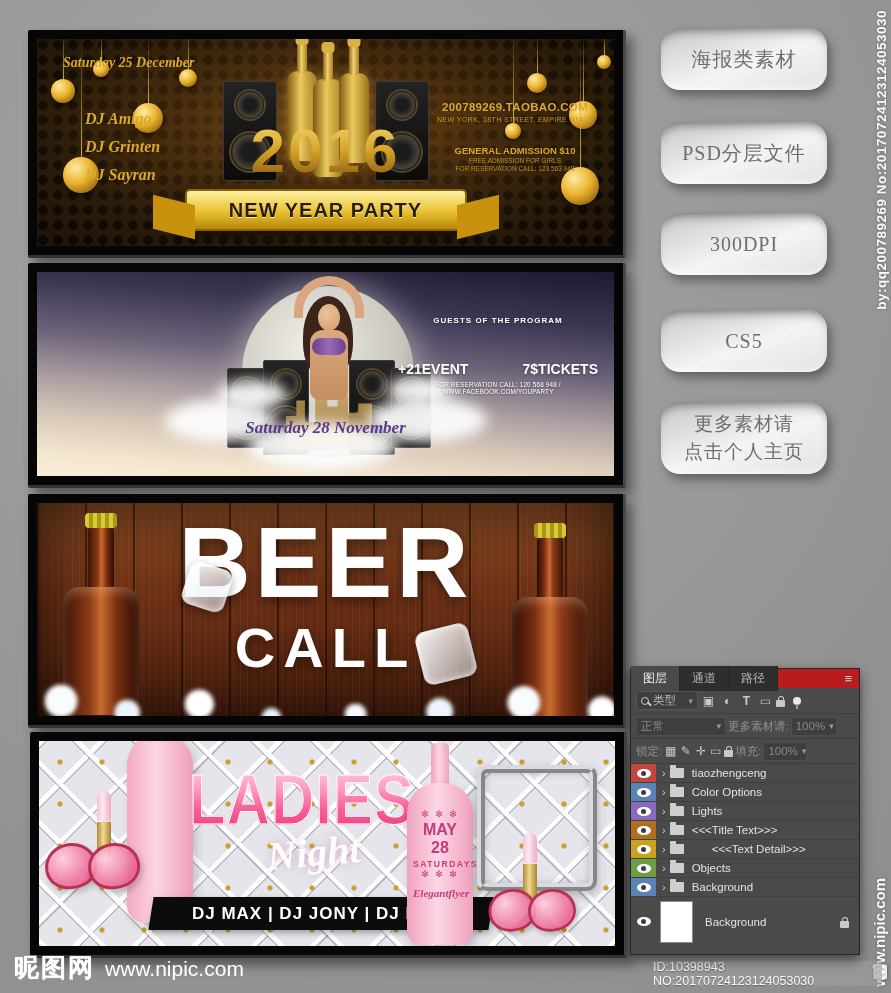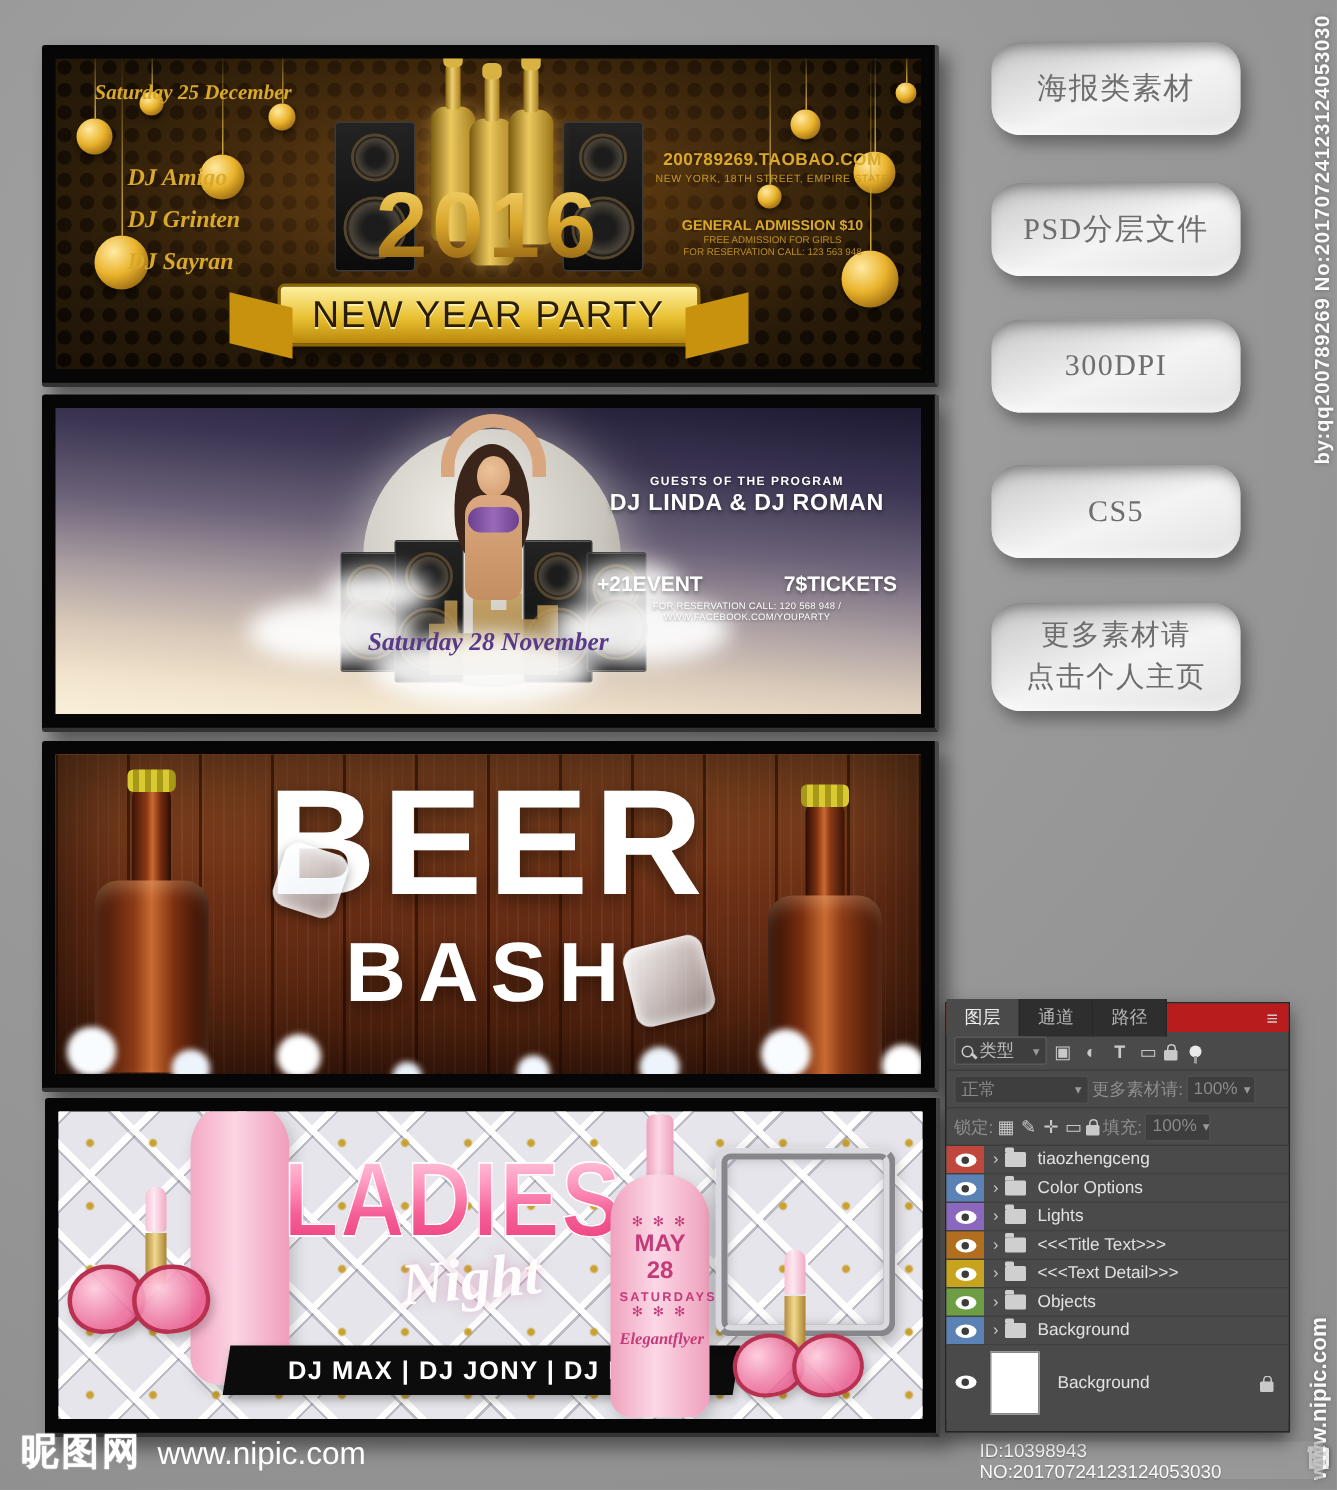--- a/index.html
+++ b/index.html
@@ -53,21 +53,21 @@
     background:linear-gradient(180deg,#f9de7c,#d9a62b 48%,#7b4e0a);
     -webkit-background-clip:text; background-clip:text; color:transparent; }
   .ribbon { position:absolute; left:50%; top:150px; transform:translateX(-50%);
     width:282px; height:42px; border:2px solid #8a6508; border-radius:5px;
     background:linear-gradient(180deg,#fdf1a2,#e9c132 55%,#b8860b);
     display:flex; align-items:center; justify-content:center; box-shadow:0 4px 10px rgba(0,0,0,.65); }
   .ribbon::before,.ribbon::after { content:""; position:absolute; top:9px; width:42px; height:34px;
     background:#c8920f; z-index:-1; }
   .ribbon::before { left:-34px; transform:skewY(14deg); }
   .ribbon::after { right:-34px; transform:skewY(-14deg); }
-  .ribbon span { font-weight:400; font-size:25px; letter-spacing:1px; color:#2b1d04;
+  .ribbon span { font-weight:700; font-size:20px; letter-spacing:1px; color:#2b1d04;
     text-shadow:0 1px 0 rgba(255,246,200,.85); }
 
   
   .b2 { background:linear-gradient(185deg,#1d1931 0%,#3b3552 22%,#6b6178 42%,#a99da1 60%,#d9c9b9 76%,#f3e5cd 90%,#f9efd9 100%); }
   .moon { position:absolute; left:205px; top:14px; width:172px; height:172px; border-radius:50%;
     background:radial-gradient(circle at 40% 35%, #f1efe9, #c9c5bd 60%, #9b978f 86%, #8b877f);
     box-shadow:0 0 34px rgba(240,236,220,.55); }
   .cl { position:absolute; background:#fff; border-radius:50%; filter:blur(7px); opacity:.92; }
   .city { position:absolute; left:249px; top:116px; width:86px; height:62px; opacity:.85;
     background:linear-gradient(180deg,#cba25a,#8a6a30);
@@ -286,35 +286,34 @@
     <i class="face"></i>
     <i class="torso"></i>
     <i class="bra"></i>
     <i class="cl" style="left:128px;top:128px;width:110px;height:42px"></i>
     <i class="cl" style="left:210px;top:150px;width:150px;height:48px"></i>
     <i class="cl" style="left:330px;top:126px;width:120px;height:44px"></i>
     <i class="cl" style="left:180px;top:108px;width:70px;height:30px"></i>
     <i class="cl" style="left:350px;top:104px;width:66px;height:28px"></i>
     <div class="b2-right">
       <div class="b2-glabel">GUESTS OF THE PROGRAM</div>
-      <div class="b2-guests">DJ LINDA &amp; DJ ROMAN</div>
       <div class="b2-row">
         <span>+21EVENT</span>
         <span>7$TICKETS</span>
       </div>
       <div class="b2-res">FOR RESERVATION CALL: 120 568 948 / WWW.FACEBOOK.COM/YOUPARTY</div>
     </div>
     <div class="b2-datez">Saturday 28 November</div>
   </div>
 </div>
 
 <div class="frame" style="left:28px;top:494px;width:598px;height:234px">
   <div class="flyer b3">
     <div class="b3-beer">BEER</div>
-    <div class="b3-bash">BASH</div>
+    <div class="b3-bash">CALL</div>
     <div class="bbot" style="left:26px;top:10px">
         <span class="cap"></span>
       </div>
     <div class="bbot" style="right:26px;top:20px;transform:scaleX(-1)">
         <span class="cap"></span>
       </div>
     <i class="cube" style="left:148px;top:62px;width:44px;height:44px;transform:rotate(18deg)"></i>
     <i class="cube" style="left:382px;top:124px;width:54px;height:54px;transform:rotate(-14deg)"></i>
     <div class="icebed"></div>
   </div>
@@ -441,21 +440,21 @@
     <span class="exp">›</span>
     <i class="folder"></i>
     <span class="lname">&lt;&lt;&lt;Title Text&gt;&gt;&gt;</span>
   </div>
   <div class="lrow">
     <span class="badge" style="background: rgb(200, 164, 30);">
         <i class="eye"></i>
       </span>
     <span class="exp">›</span>
     <i class="folder"></i>
-    <span class="lname" style="margin-left:8px">&lt;&lt;&lt;Text Detail&gt;&gt;&gt;</span>
+    <span class="lname" style="margin-left:28px">&lt;&lt;&lt;Text Detail&gt;&gt;&gt;</span>
   </div>
   <div class="lrow">
     <span class="badge" style="background: rgb(109, 158, 68);">
         <i class="eye"></i>
       </span>
     <span class="exp">›</span>
     <i class="folder"></i>
     <span class="lname">Objects</span>
   </div>
   <div class="lrow">

